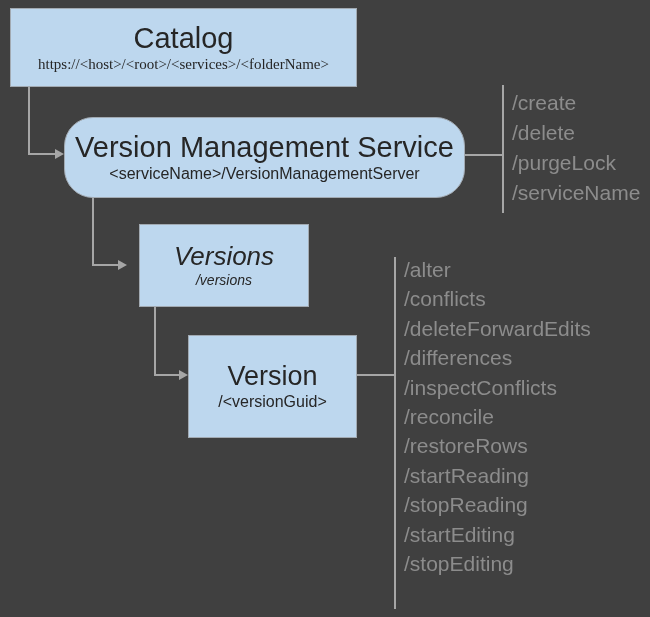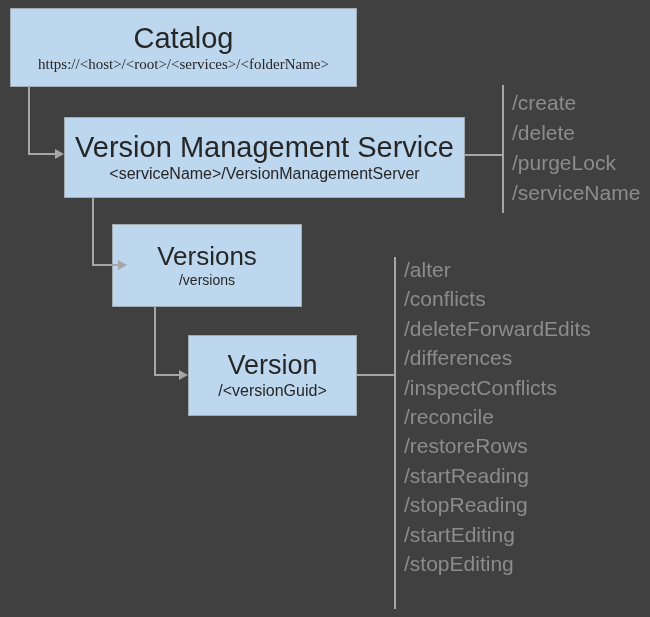--- a/index.html
+++ b/index.html
@@ -24,29 +24,29 @@
     color: #262626;
     text-align: center;
   }
   .node-title { line-height: 1.05; white-space: nowrap; }
   .node-subtitle { line-height: 1.1; white-space: nowrap; }
 
   #node-catalog  { left: 10px;  top: 8px;   width: 347px; height: 79px; }
   #node-catalog .node-title { font-size: 29px; }
   #node-catalog .node-subtitle { font-size: 15px; font-family: Liberation Serif, serif; }
 
-  #node-vms      { left: 64px;  top: 117px; width: 401px; height: 81px; }
+  #node-vms      { left: 64px;  top: 117px; width: 401px; height: 81px; border-radius: 29px; }
   #node-vms .node-title { font-size: 29px; }
   #node-vms .node-subtitle { font-size: 16px; }
 
-  #node-versions { left: 112px; top: 224px; width: 190px; height: 83px; }
+  #node-versions { left: 139px; top: 224px; width: 170px; height: 83px; font-style: italic; }
   #node-versions .node-title { font-size: 26px; }
   #node-versions .node-subtitle { font-size: 14px; }
 
-  #node-version  { left: 188px; top: 335px; width: 169px; height: 81px; }
+  #node-version  { left: 188px; top: 335px; width: 169px; height: 103px; }
   #node-version .node-title { font-size: 27px; }
   #node-version .node-subtitle { font-size: 16px; }
 
   .seg { position: absolute; background: #a6a6a6; }
   .arrow-right {
     position: absolute;
     width: 0; height: 0;
     border-top: 5px solid transparent;
     border-bottom: 5px solid transparent;
     border-left: 9px solid #a6a6a6;

